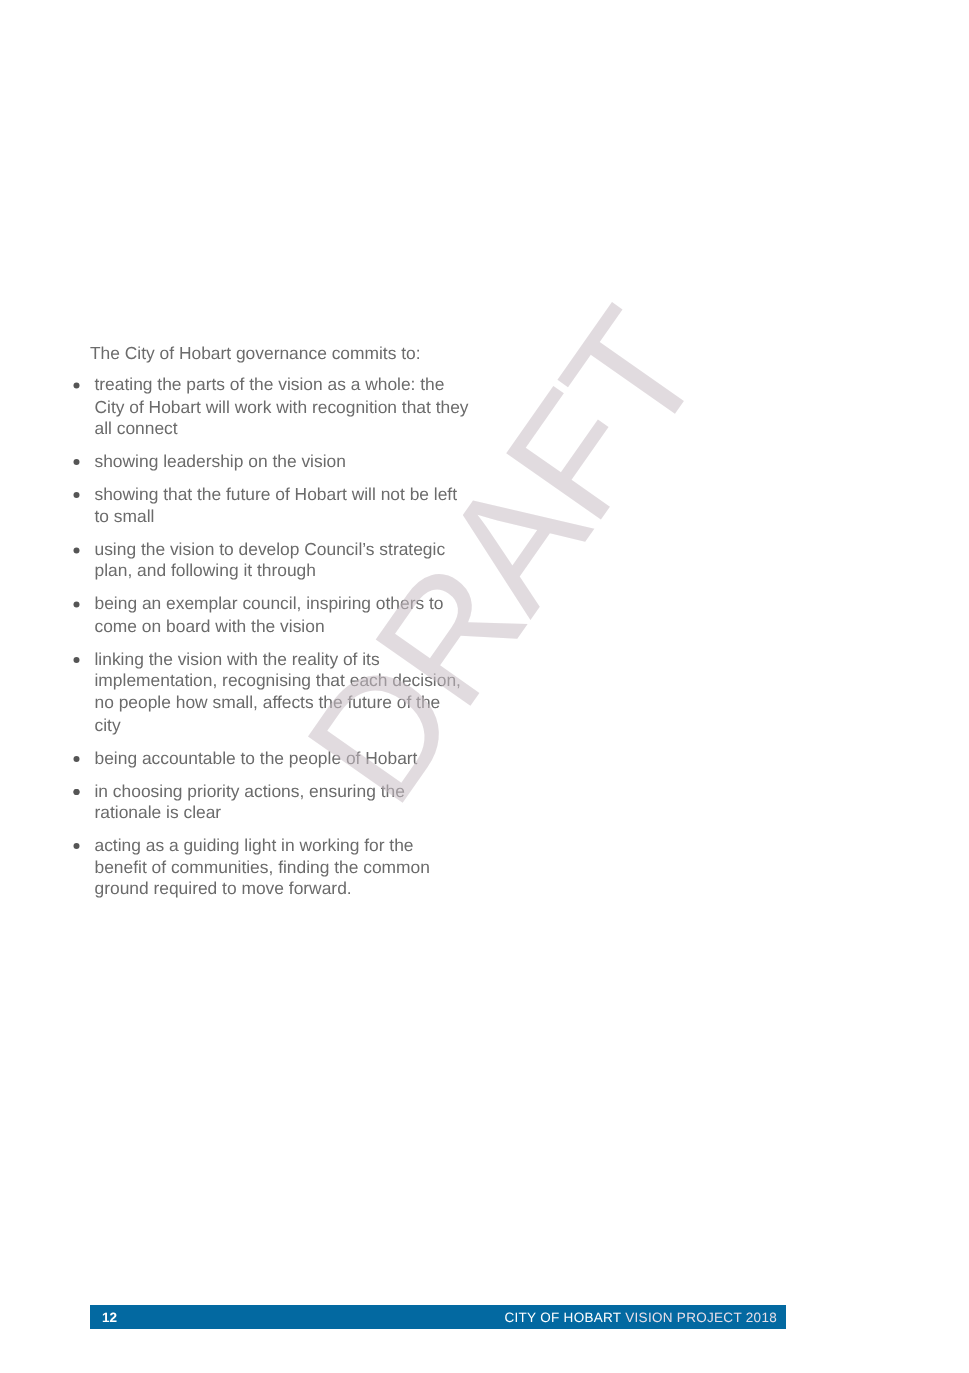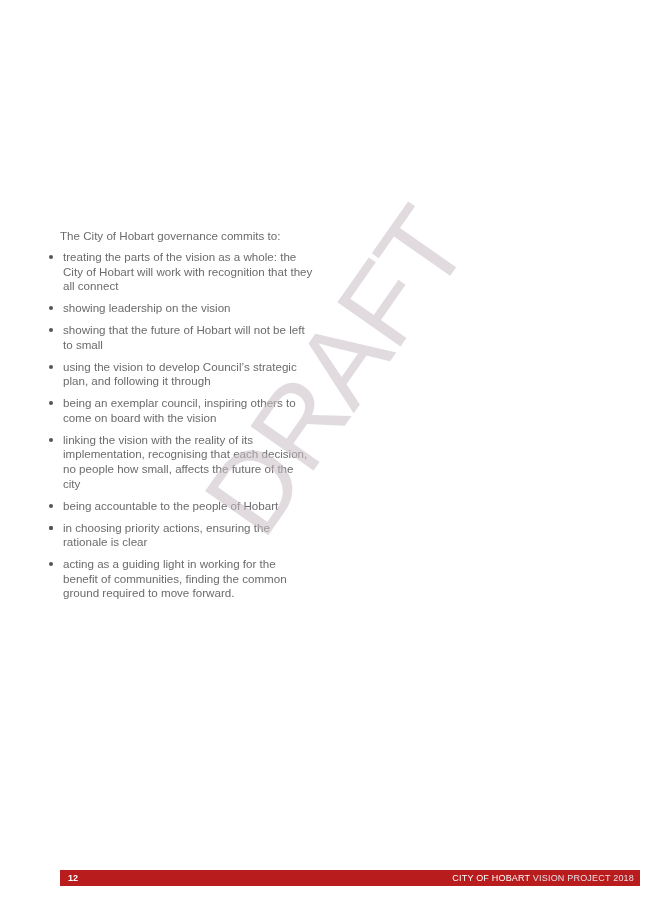--- a/index.html
+++ b/index.html
@@ -33,21 +33,21 @@
   .bullets li .dot {
     position: absolute; left: 1px; top: 5px; width: 4px; height: 4px; border-radius: 50%; background: #555;
   }
   .watermark {
     position: absolute; left: 168px; top: 342px; width: 300px; text-align: center;
     font-family: "Liberation Sans", sans-serif; font-size: 112px; font-weight: 300;
     color: rgba(200, 190, 196, 0.55); transform: rotate(-55deg); transform-origin: center;
     letter-spacing: -2px; line-height: 112px; pointer-events: none;
   }
   .footer {
-    position: absolute; left: 60px; top: 870px; width: 580px; height: 16px; background: #b91c1c;
+    position: absolute; left: 60px; top: 870px; width: 464px; height: 16px; background: #0369a1;
     color: #ffffff; font-family: "Liberation Sans", sans-serif; font-size: 9px;
   }
   .footer .pg { position: absolute; left: 8px; top: 2px; font-weight: bold; line-height: 12px; }
   .footer .right { position: absolute; right: 6px; top: 2px; line-height: 12px; letter-spacing: 0.2px; }
   .footer .right .b { font-weight: normal; }
   .footer .right .n { font-weight: normal; color: #e8dfe8; }
 </style>
 </head>
 <body>
 

